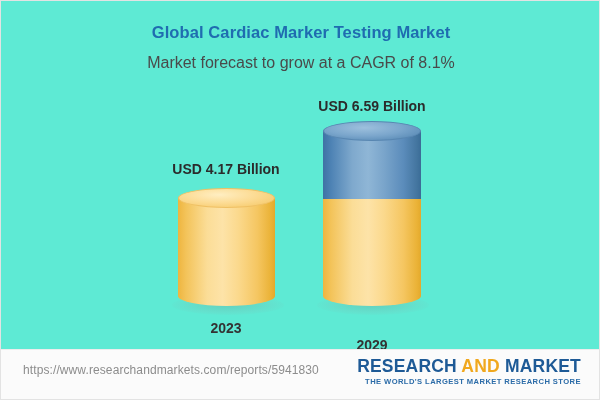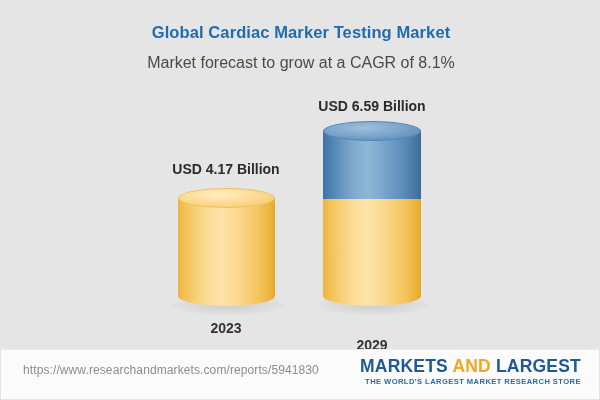--- a/index.html
+++ b/index.html
@@ -8,21 +8,21 @@
     background: #ffffff;
   }
   body {
     font-family: "Liberation Sans", sans-serif;
   }
 
   #canvas {
     position: relative;
     width: 600px;
     height: 400px;
-    background: #e5e5e5;
+    background: #5eead4;
     border: 1px solid #e3e3e3;
     box-sizing: border-box;
     overflow: hidden;
   }
 
   
   .chart-title {
     position: absolute;
     top: 22px;
     left: 0;
@@ -213,18 +213,18 @@
       <div class="cyl-top top-blue" style="top:0px; height:20px;"></div>
     </div>
 
     <div class="cat-label" style="left:291px; top:336px;">2029</div>
 
   </div>
 
   <div id="footer">
     <div class="footer-url">https://www.researchandmarkets.com/reports/5941830</div>
     <div class="logo">
-      <div class="logo-main"><span>MARKETS</span> <span class="logo-and">AND</span> <span>LARGEST</span></div>
+      <div class="logo-main"><span>RESEARCH</span> <span class="logo-and">AND</span> <span>MARKET</span></div>
       <div class="logo-tag">THE WORLD'S LARGEST MARKET RESEARCH STORE</div>
     </div>
   </div>
 
 </div>
 
 </body></html>

